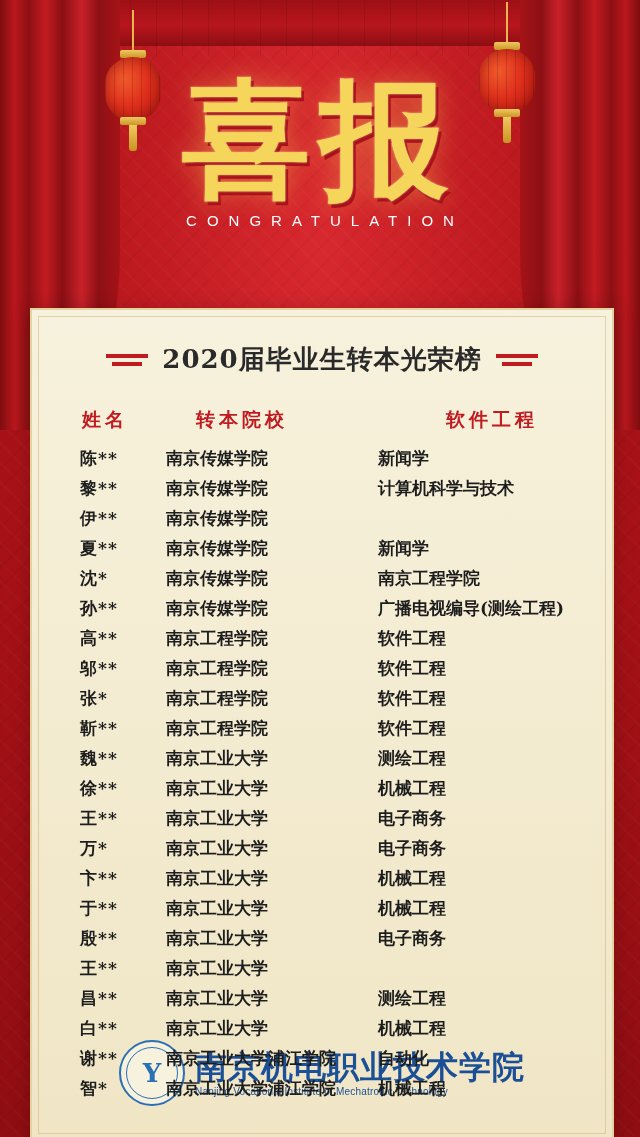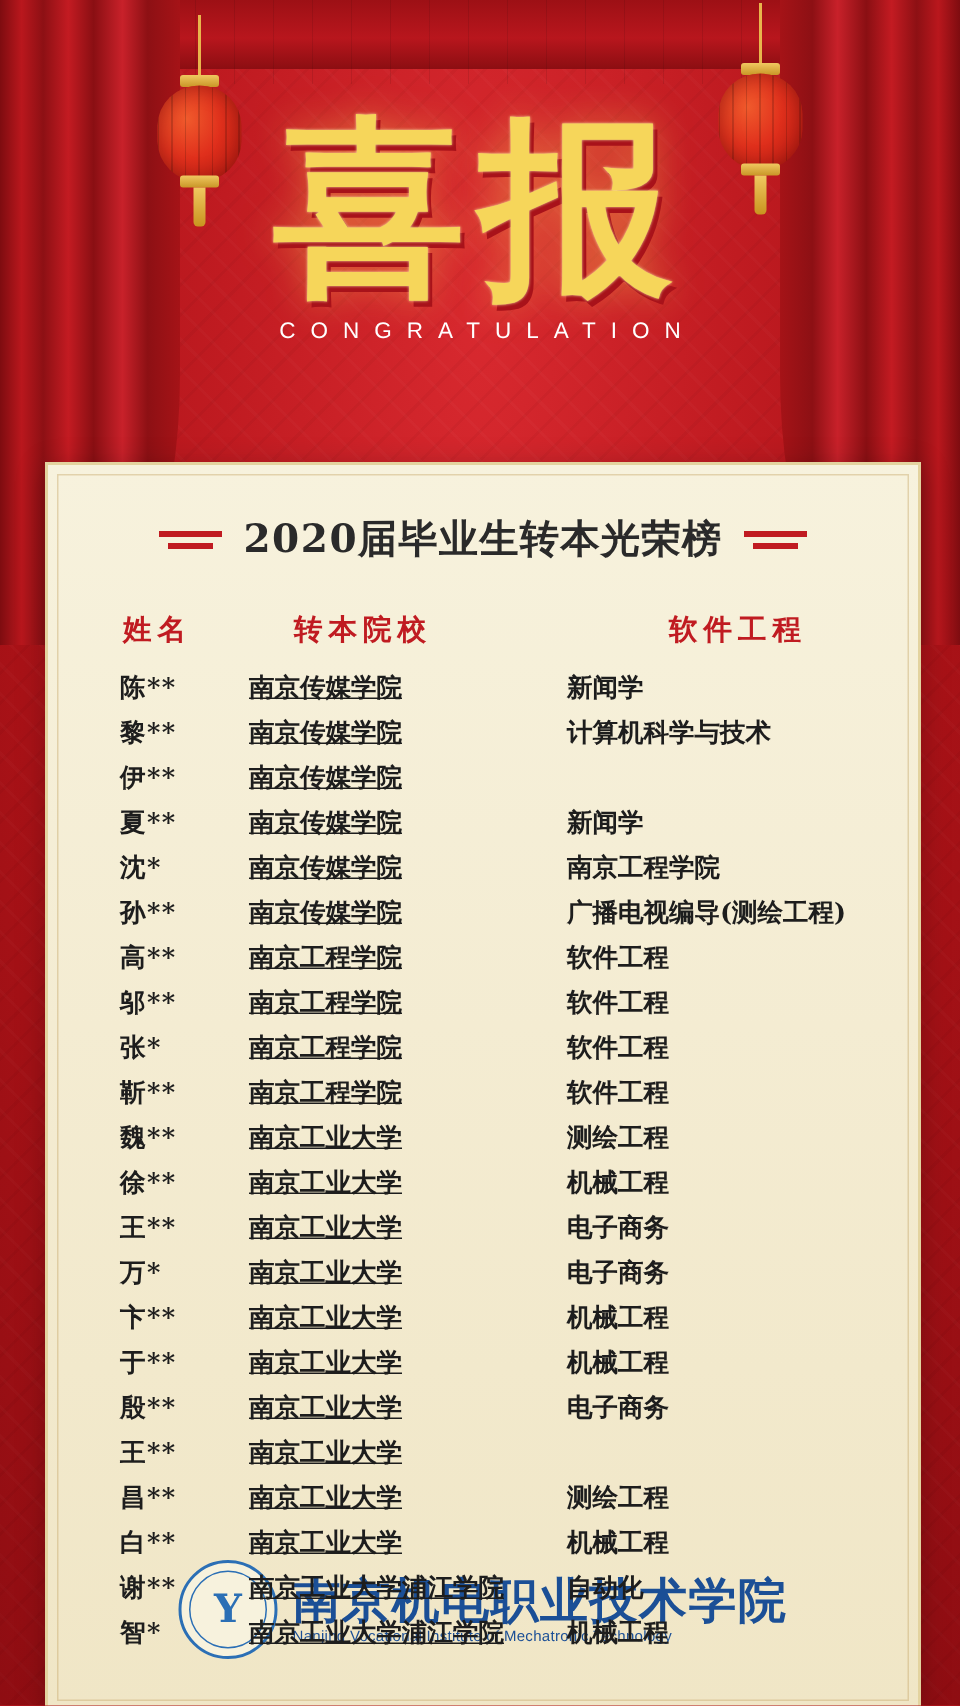--- a/index.html
+++ b/index.html
@@ -235,21 +235,21 @@
   .head .col-major { padding-left: 38px; }
   .head { height: 40px; }
 
   .body .row {
     font-family: "DejaVu Serif", serif;
     font-size: 17px;
     color: #1d1d1d;
     font-weight: 700;
   }
   .body .col-name { letter-spacing: 1px; }
-  .body .col-school { letter-spacing: 0px; text-decoration: underline; }
+  .body .col-school { letter-spacing: 0px; }
   .body .col-major { letter-spacing: 0px; }
 
   
   .footer {
     position: absolute;
     bottom: 34px;
     left: 0;
     width: 100%;
     display: flex;
     align-items: center;

